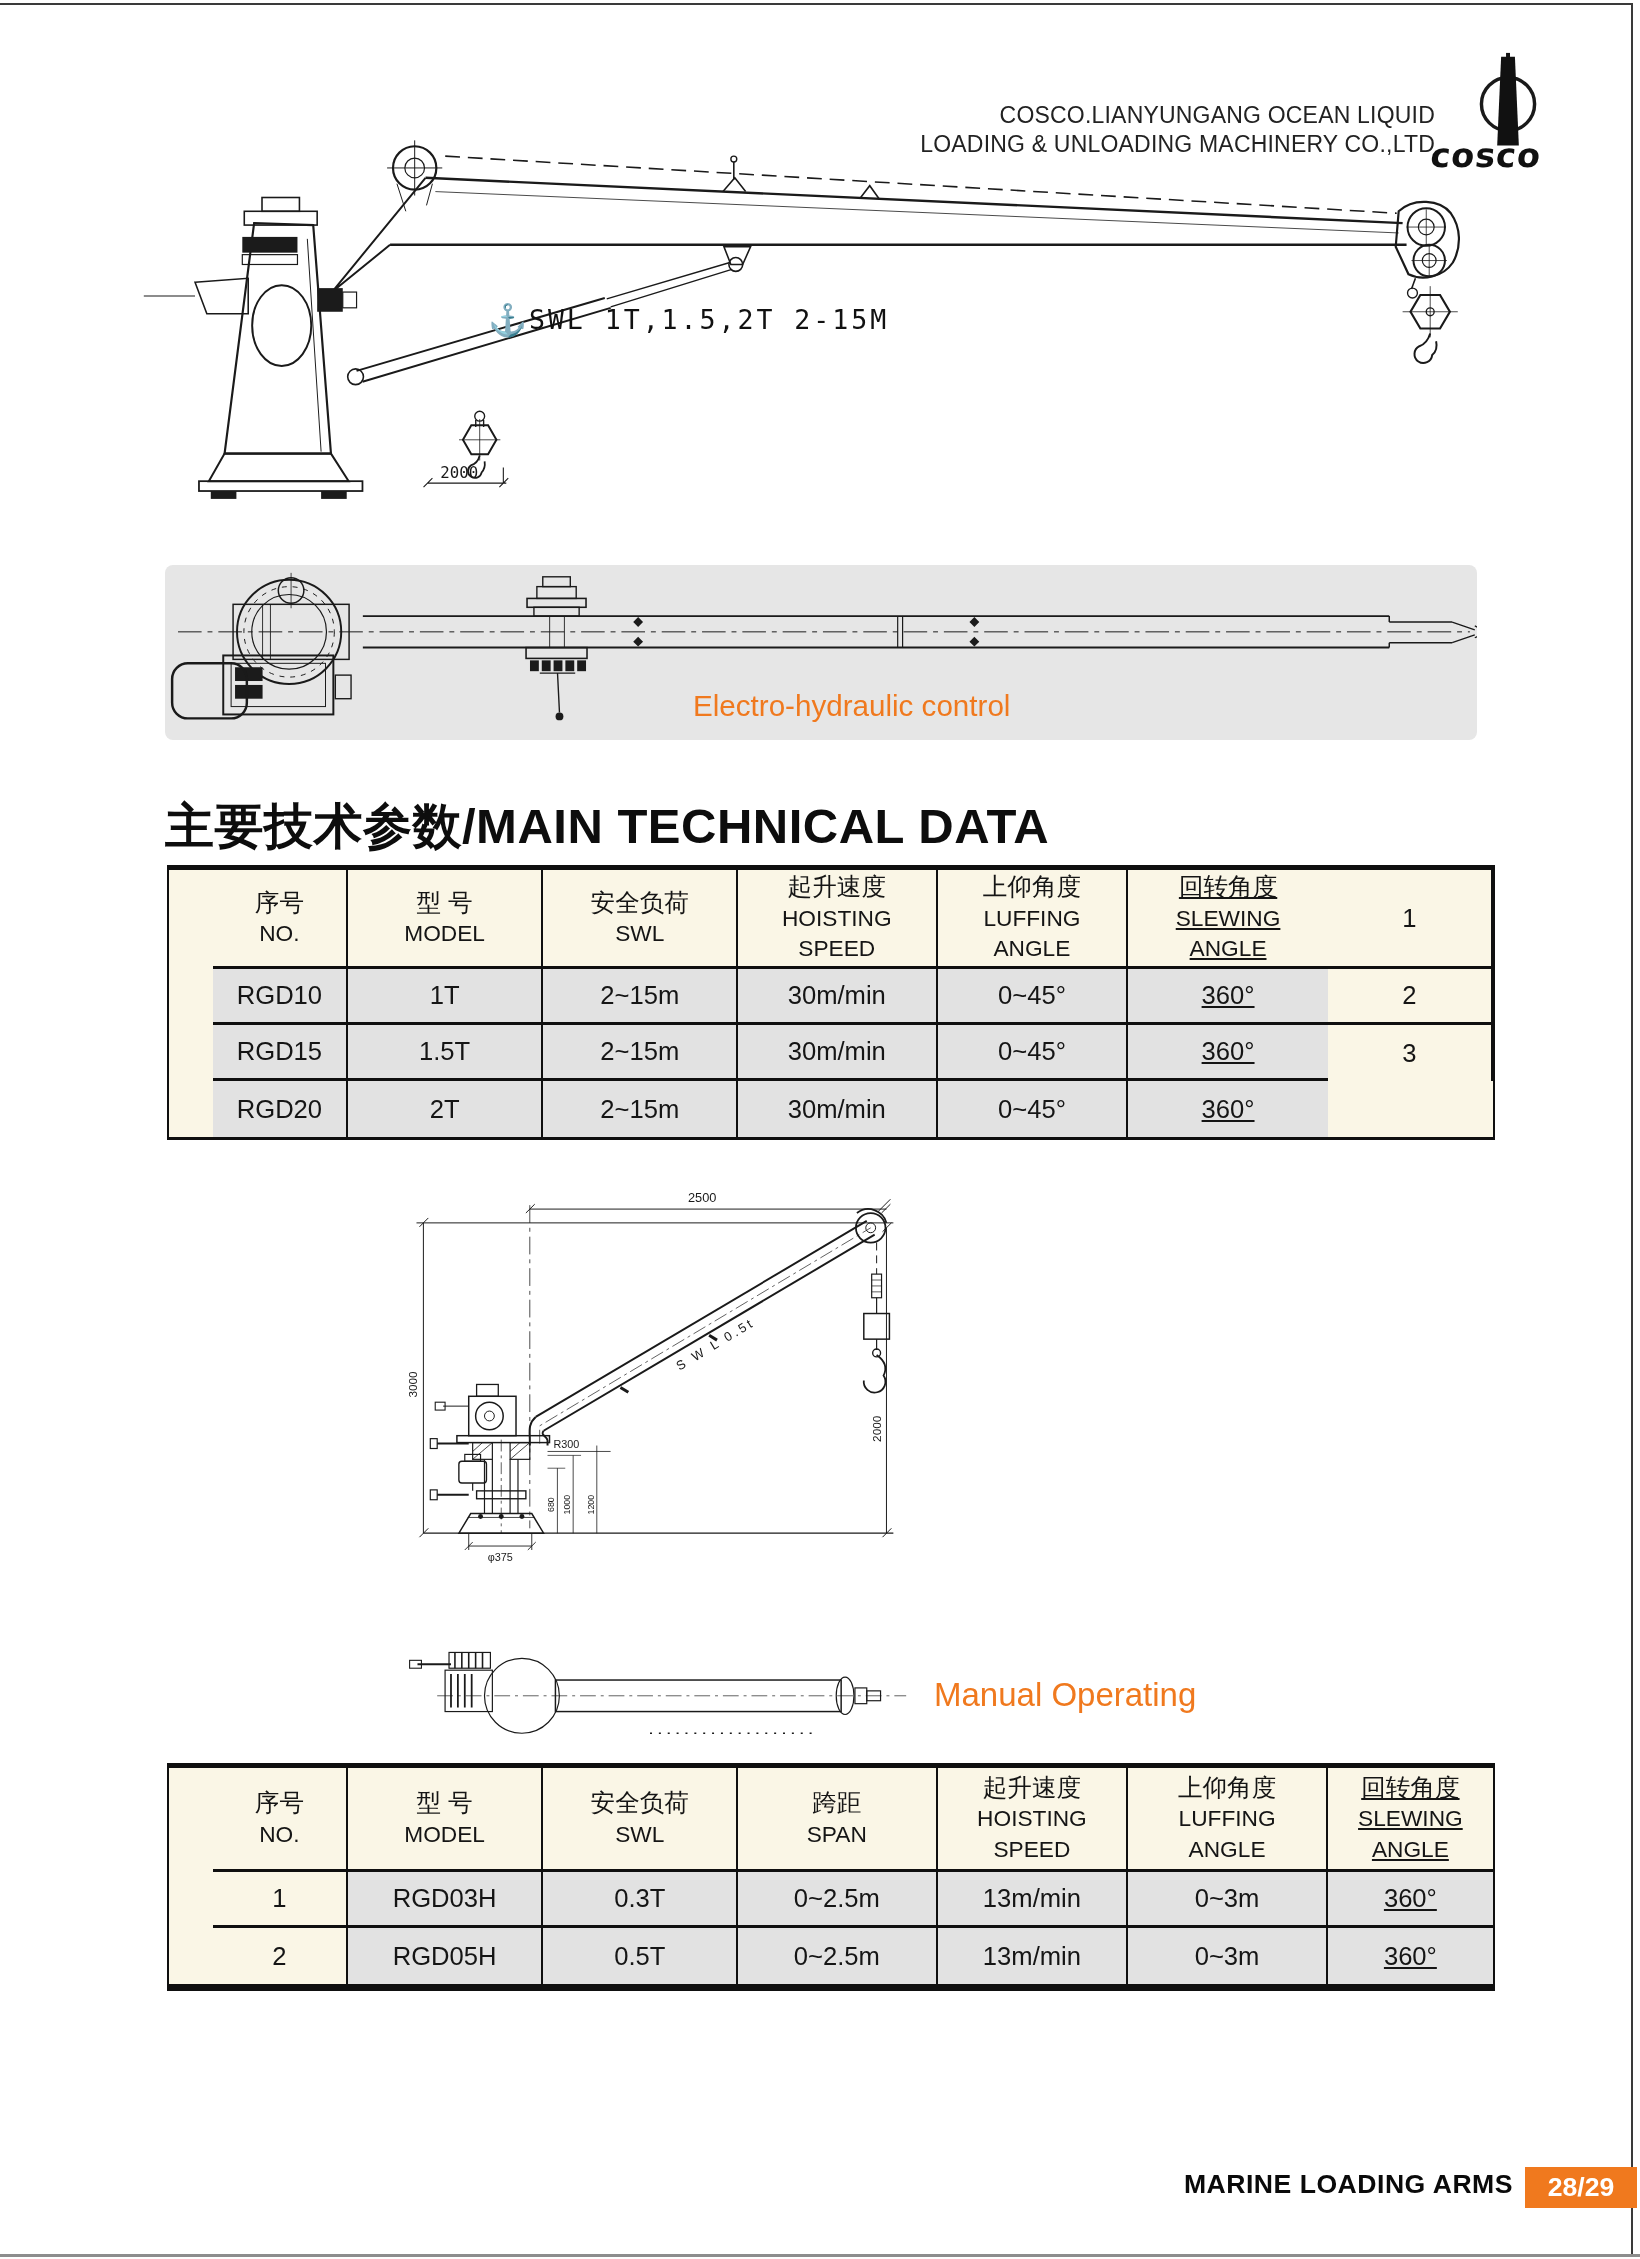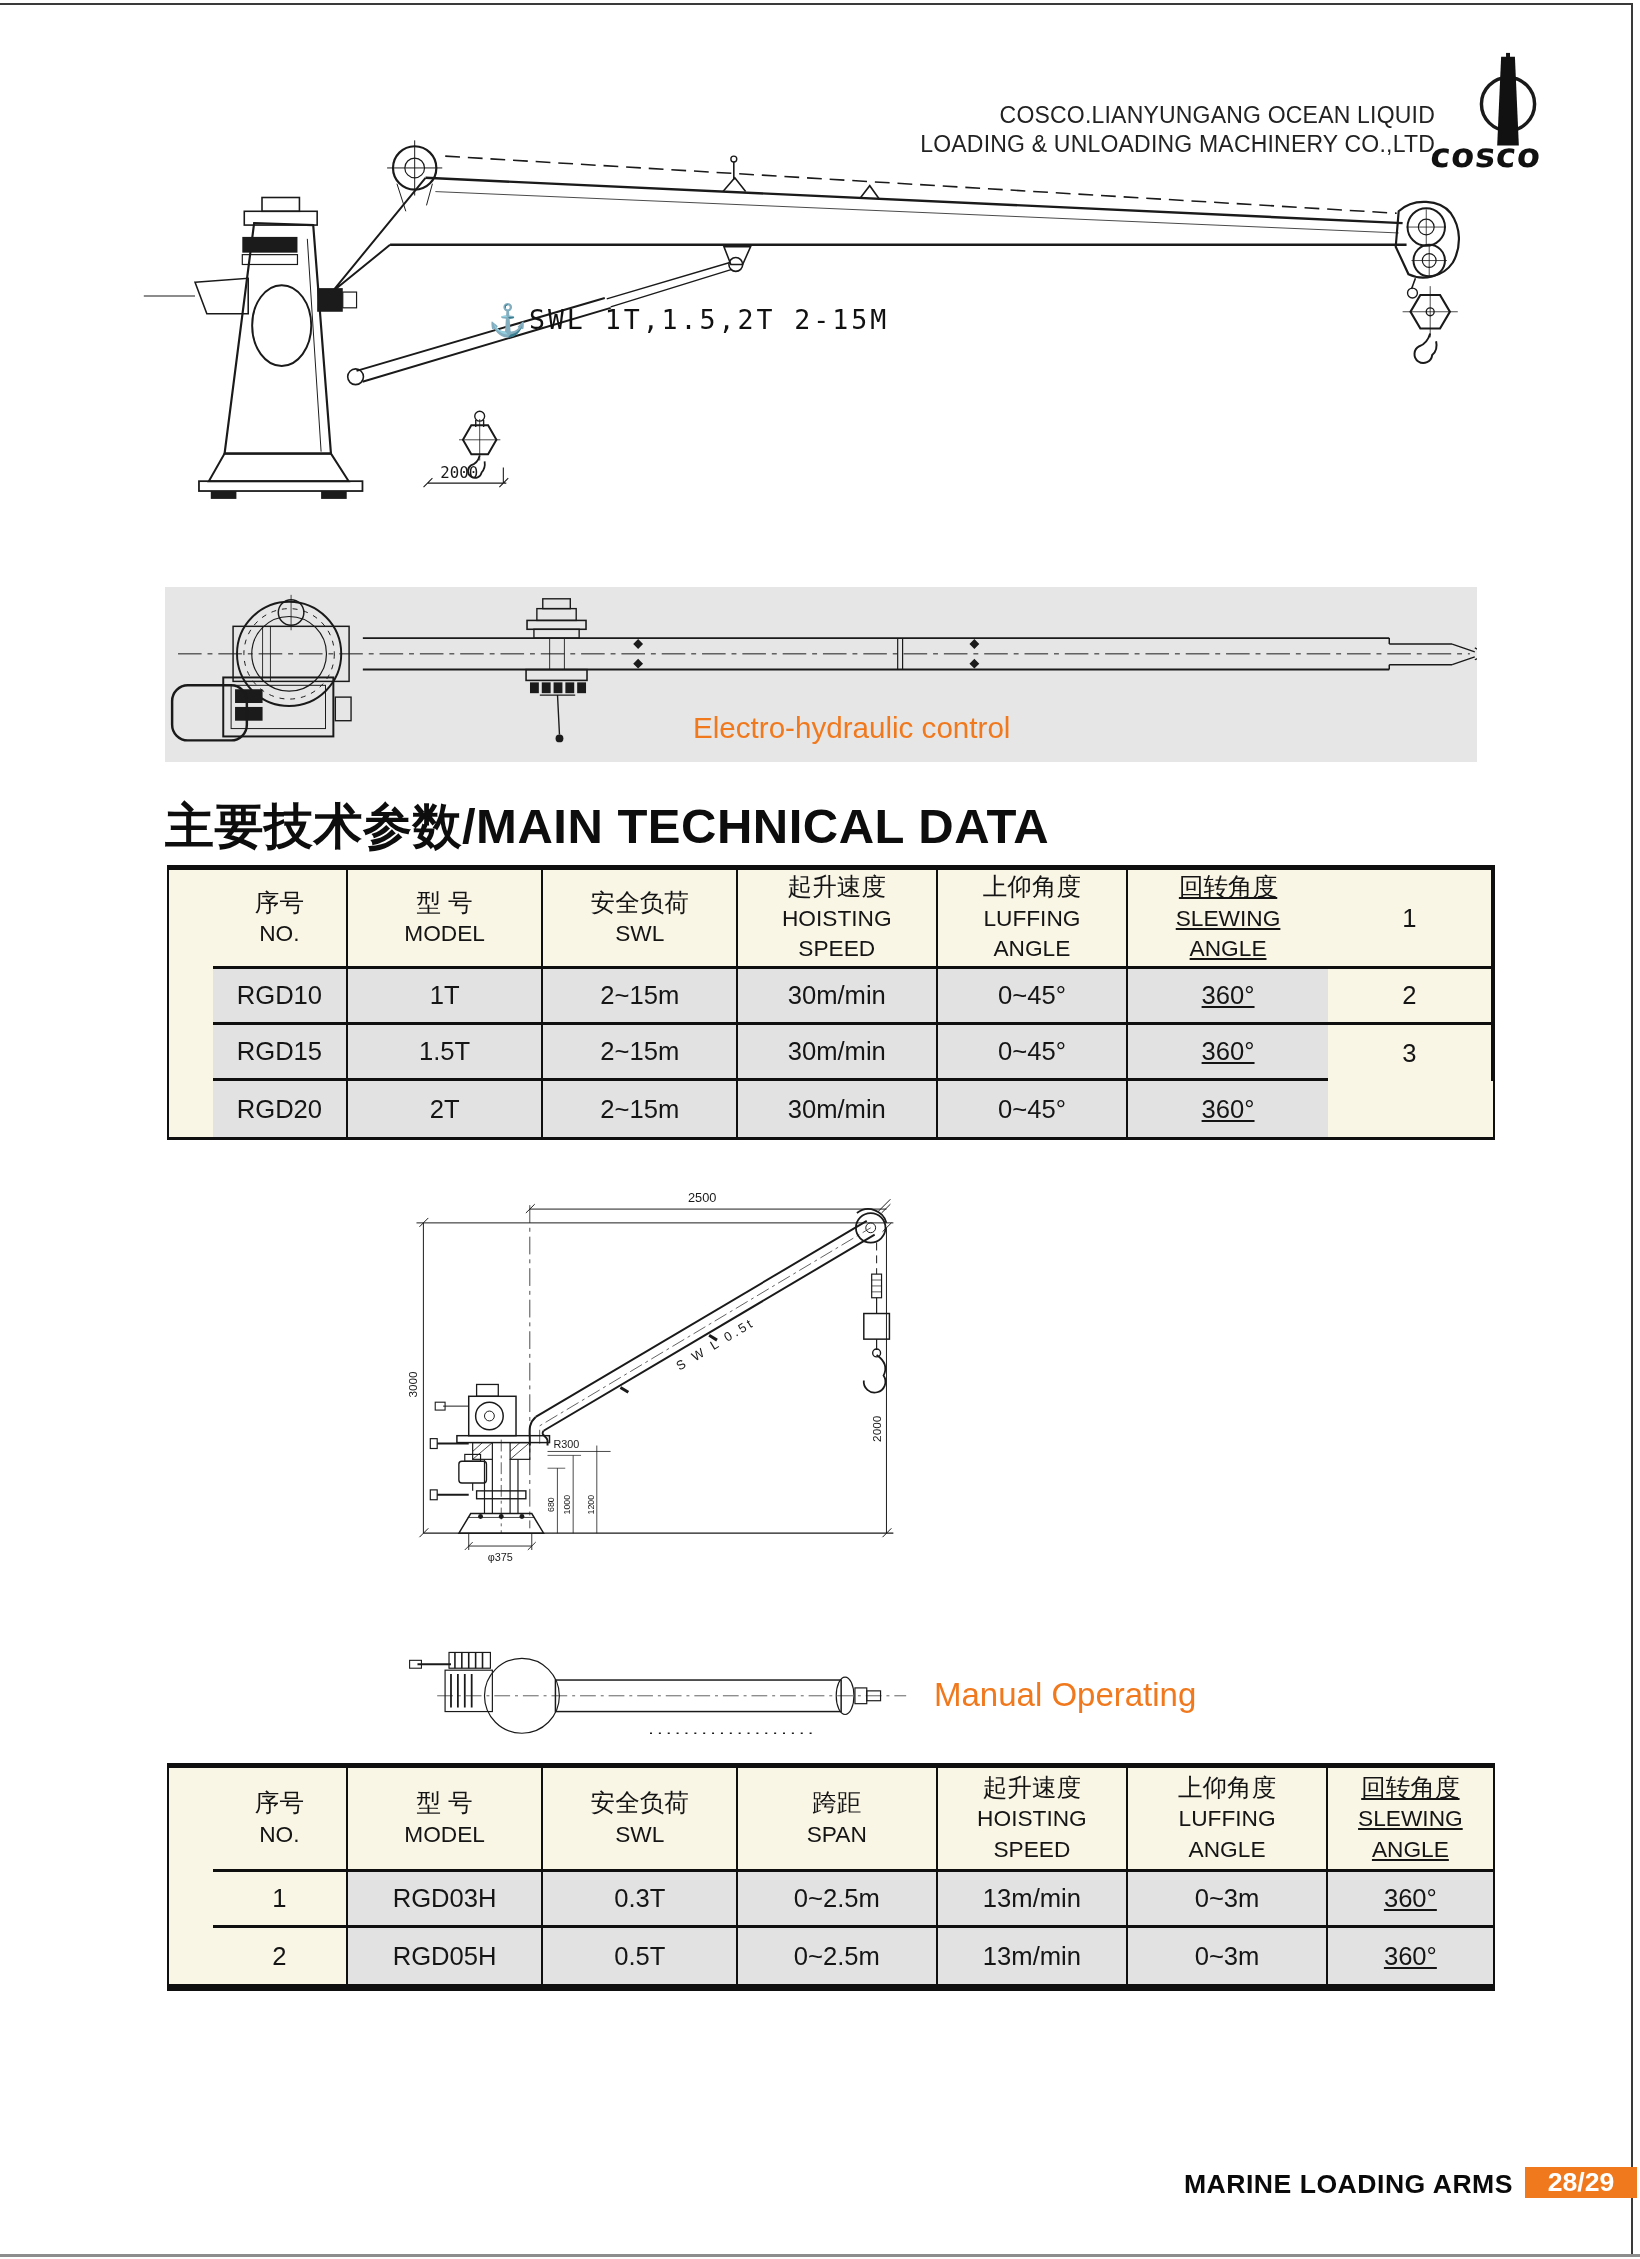--- a/index.html
+++ b/index.html
@@ -3,42 +3,42 @@
 <meta charset="utf-8">
 <style>
   html,body{margin:0;padding:0;background:#fff;}
   .page{position:relative;width:1640px;height:2260px;background:#fff;overflow:hidden;
         font-family:"Liberation Sans",sans-serif;color:#111;}
   .border-line{position:absolute;background:#3a3a3a;}
   .company{position:absolute;top:101px;right:205px;text-align:right;font-size:23px;
            line-height:28.6px;color:#222;letter-spacing:0.2px;}
   .logo-svg{position:absolute;left:1430px;top:47px;}
   .drawing-svg{position:absolute;left:0;}
-  .band{position:absolute;left:165px;top:587px;width:1312px;height:175px;background:#E6E6E6;}
+  .band{position:absolute;left:165px;top:565px;width:1312px;height:175px;background:#E6E6E6;border-radius:8px;}
   .band-caption{position:absolute;left:528px;top:124px;font-size:29.6px;color:#F0791E;}
   .manual-caption{position:absolute;left:934px;top:1676px;font-size:33px;color:#F0791E;}
   .section-title{position:absolute;left:165px;top:794px;margin:0;font-size:49px;font-weight:bold;
                  letter-spacing:0.5px;color:#0d0d0d;}
   .dtable{position:absolute;left:167px;width:1328px;display:grid;
           grid-template-columns:142fr 206fr 205fr 210fr 201fr 210fr 174fr;
           border:2px solid #0f0f0f;border-top:5.9px solid #0f0f0f;box-sizing:border-box;background:#FAF6E6;padding-left:44px;}
   .t1{top:865px;grid-template-rows:99px 56px 56px 56px;border-bottom:3px solid #0f0f0f;}
   .t2{top:1763px;grid-template-rows:104px 56px 56px;border-bottom:7.9px solid #0f0f0f;}
   .cell{border-right:2px solid #0f0f0f;border-bottom:3.9px solid #0f0f0f;display:flex;
         align-items:center;justify-content:center;flex-direction:column;background:#E2E2E2;
         font-size:25.6px;color:#151515;}
   .cell.hd{background:#FAF6E6;line-height:30.5px;}
   .cell.no-col{background:#FAF6E6;}
   .cell.last-col{border-right:none;text-decoration:underline;}
   .cell.last-row{border-bottom:none;}
   .hzh{font-size:24.6px;}
   .hen{font-size:22.7px;white-space:pre-line;text-align:center;}
   .footer-label{position:absolute;top:2169px;left:1133px;width:380px;text-align:right;
                 font-size:26.6px;font-weight:bold;letter-spacing:0.5px;color:#0a0a0a;}
-  .page-badge{position:absolute;left:1525px;top:2167px;width:112px;height:31px;background:#F0791E;
+  .page-badge{position:absolute;left:1525px;top:2167px;width:112px;height:41px;background:#F0791E;
               color:#fff;font-size:26.6px;font-weight:bold;display:flex;align-items:center;justify-content:center;}
   svg{display:block;}
   .dln{stroke:#1a1a1a;fill:none;}
 </style>
 </head>
 <body>
 
 <div class="page">
 
   <div class="border-line" style="left:0;top:3px;width:1632px;height:2px;"></div>

